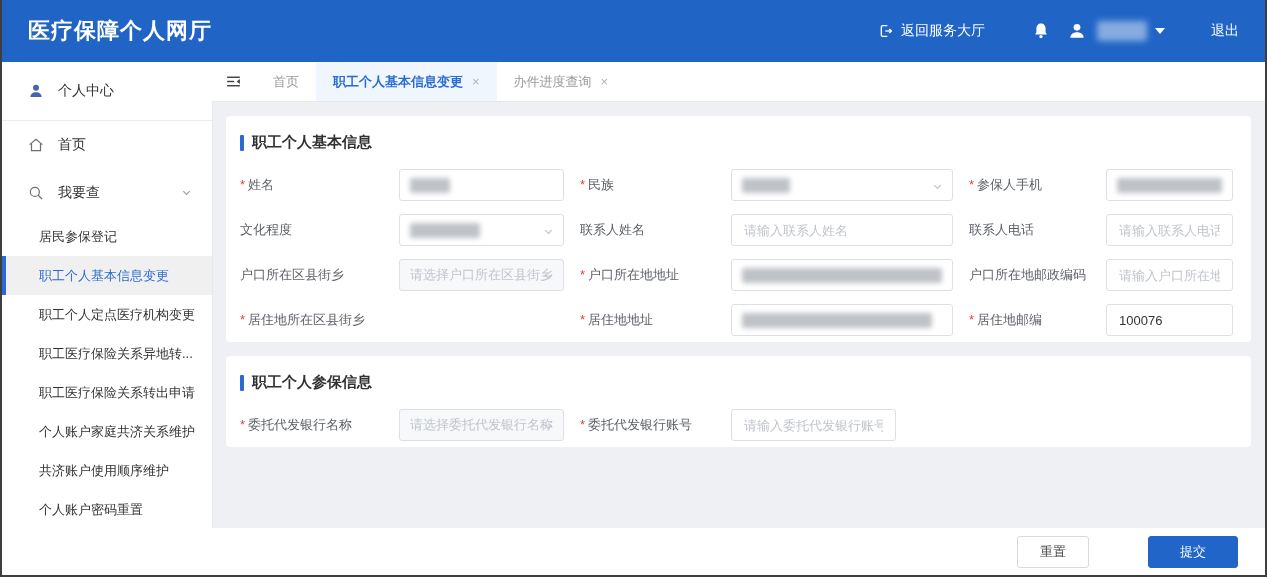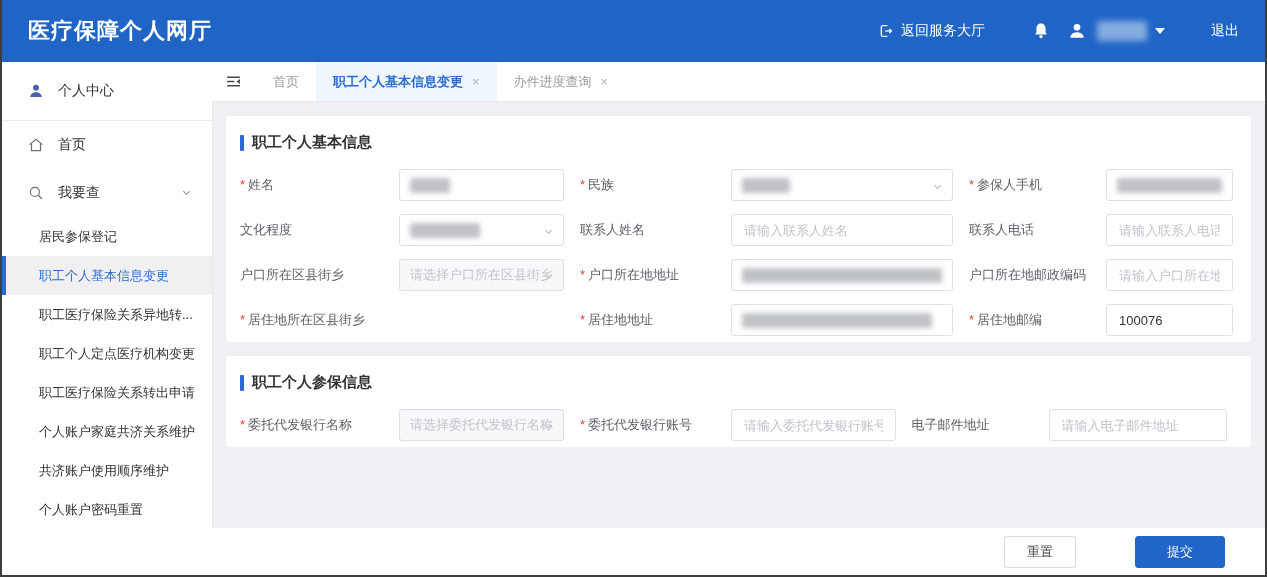--- a/index.html
+++ b/index.html
@@ -49,21 +49,21 @@
   .star{color:#f23c3c;margin-right:3px;}
   .ctrl{position:relative;flex:1;height:32px;box-sizing:border-box;border:1px solid #dcdfe6;border-radius:3px;background:#fff;display:flex;align-items:center;padding:0 10px;margin-right:10px;}
   .ctrl.dim{background:#f7f8fa;}
   .ph{font-size:13px;color:#c0c4cc;white-space:nowrap;overflow:hidden;}
   .chev{position:absolute;right:9px;top:11px;line-height:0;}
   .inp{border:none;outline:none;width:100%;height:100%;font-size:13px;color:#333;font-family:inherit;background:transparent;}
   .inp::placeholder{color:#c0c4cc;}
   .mask{display:inline-block;height:15px;background:#b4b8be;border-radius:2px;filter:blur(2.5px);opacity:.85;}
 
   
-  .footer{position:absolute;left:210px;right:0;bottom:0;height:47px;background:#fff;display:flex;align-items:center;justify-content:flex-end;gap:15px;padding-right:40px;box-sizing:border-box;}
+  .footer{position:absolute;left:210px;right:0;bottom:0;height:47px;background:#fff;display:flex;align-items:center;justify-content:flex-end;gap:15px;padding-right:27px;box-sizing:border-box;}
   .btn{height:32px;border-radius:3px;font-size:13px;font-family:inherit;cursor:pointer;}
   .btn.plain{background:#fff;border:1px solid #d9d9d9;color:#444;padding:0 22px;}
   .btn.primary{background:#2165c9;border:1px solid #2165c9;color:#fff;padding:0 31px;margin-left:44px;}
 </style>
 </head>
 <body>
 
 <div class="frame">
 
   <header class="topbar">
@@ -139,24 +139,24 @@
 
 
     <div>
         <div class="sub-item">
           <span>居民参保登记</span>
         </div>
         <div class="sub-item active">
           <span>职工个人基本信息变更</span>
         </div>
         <div class="sub-item">
+          <span>职工个人定点医疗机构变更</span>
+        </div>
+        <div class="sub-item">
           <span>职工医疗保险关系异地转...</span>
-        </div>
-        <div class="sub-item">
-          <span>职工个人定点医疗机构变更</span>
         </div>
         <div class="sub-item">
           <span>职工医疗保险关系转出申请</span>
         </div>
         <div class="sub-item">
           <span>个人账户家庭共济关系维护</span>
         </div>
         <div class="sub-item">
           <span>共济账户使用顺序维护</span>
         </div>
@@ -291,26 +291,20 @@
                   <path d="M2.5 4.5 6 8l3.5-3.5"></path>
                 </svg></span>
             </div>
           </div>
           <div class="field">
             <div class="lbl"><span class="star">*</span><span>委托代发银行账号</span></div>
             <div class="ctrl">
               <input class="inp" placeholder="请输入委托代发银行账号" style="">
             </div>
           </div>
-          <div class="field">
-            <div class="lbl"><span>电子邮件地址</span></div>
-            <div class="ctrl">
-              <input class="inp" placeholder="请输入电子邮件地址" style="">
-            </div>
-          </div>
         </div>
       </section>
     </main>
 
   <footer class="footer">
     <button class="btn plain">重置</button>
     <button class="btn primary">提交</button>
   </footer>
 
 </div>

